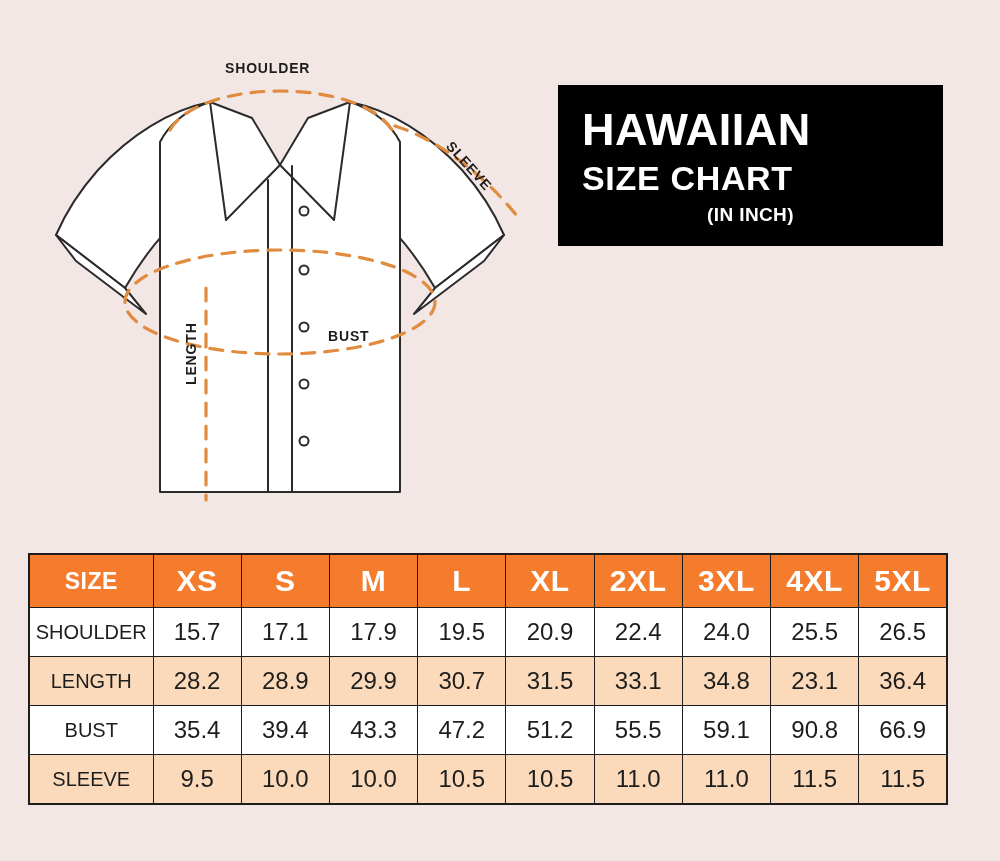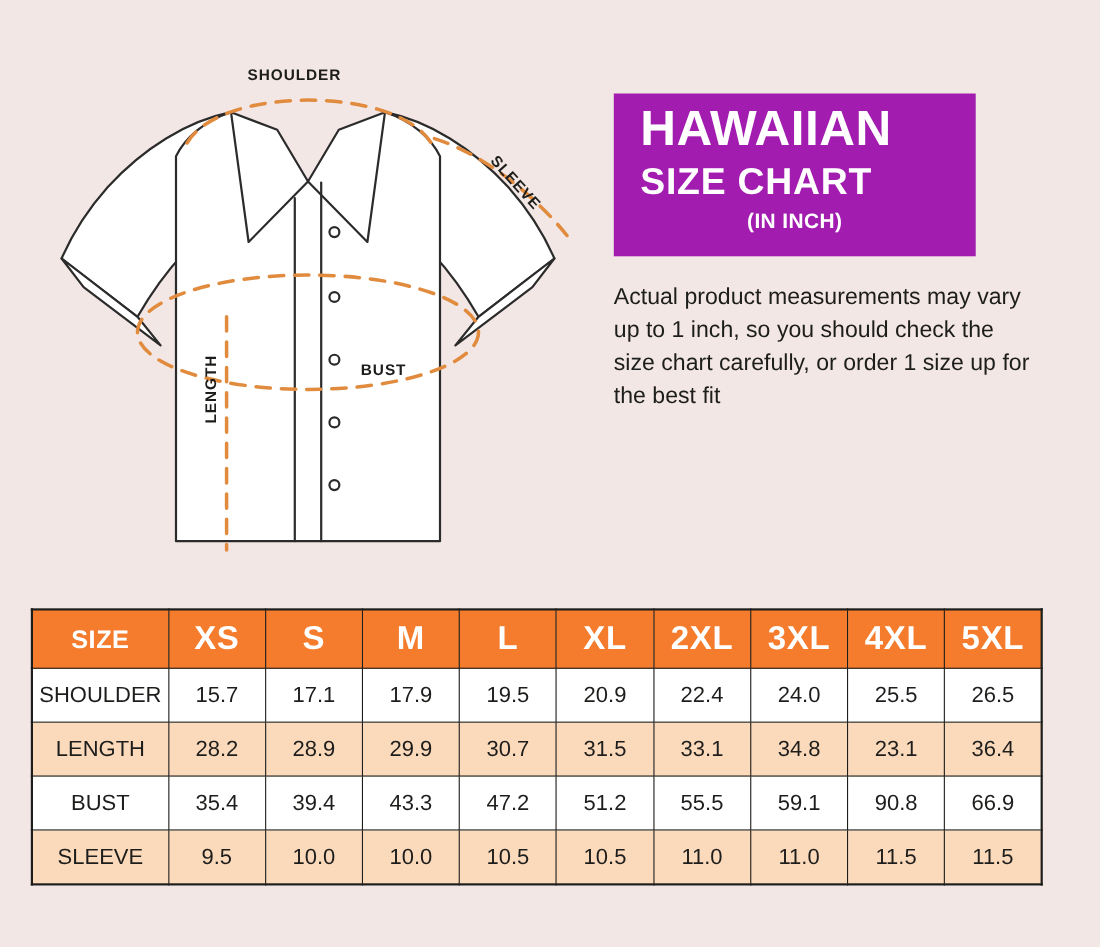--- a/index.html
+++ b/index.html
@@ -47,24 +47,24 @@
   #label-length   { left: 163px; top: 355px; transform: rotate(-90deg); transform-origin: left top; }
 
   
   #right-panel {
     position: absolute;
     left: 558px;
     top: 85px;
     width: 385px;
   }
   #title-box {
-    background: #a21caf;
-    padding: 9px 24px 20px 24px;
+    background: #000000;
+    padding: 22px 24px 20px 24px;
     box-sizing: border-box;
-    width: 329px;
+    width: 385px;
     text-align: center;
   }
   #title-main {
     color: #ffffff;
     font-weight: bold;
     font-size: 45px;
     line-height: 1.03;
     letter-spacing: 0.01em;
     margin: 0;
     text-align: left;
@@ -100,21 +100,21 @@
     top: 553px;
     border-collapse: collapse;
     width: 920px;
     background: #ffffff;
     border: 2px solid #1d1d1b;
     table-layout: fixed;
   }
   #size-table th, #size-table td {
     border: 1.5px solid #1d1d1b;
     text-align: center;
-    font-size: 20px;
+    font-size: 24px;
     color: #1d1d1b;
     height: 48px;
     padding: 0;
     font-family: "Liberation Sans", sans-serif;
   }
   #size-table thead th {
     background: #f47c2c;
     color: #ffffff;
     font-weight: bold;
     font-size: 30px;
@@ -193,21 +193,20 @@
   </div>
 
   <div id="right-panel">
     <div id="title-box">
       <div id="title-main">
         <span>HAWAIIAN</span><br>
       </div>
       <div id="title-sub">SIZE CHART</div>
       <div id="title-unit">(IN INCH)</div>
     </div>
-    <div id="note-text">Actual product measurements may vary up to 1 inch, so you should check the size chart carefully, or order 1 size up for the best fit</div>
   </div>
 
 </div>
 
 <table id="size-table">
   <colgroup>
     <col class="first-col">
   </colgroup>
   <thead>
     <tr>

